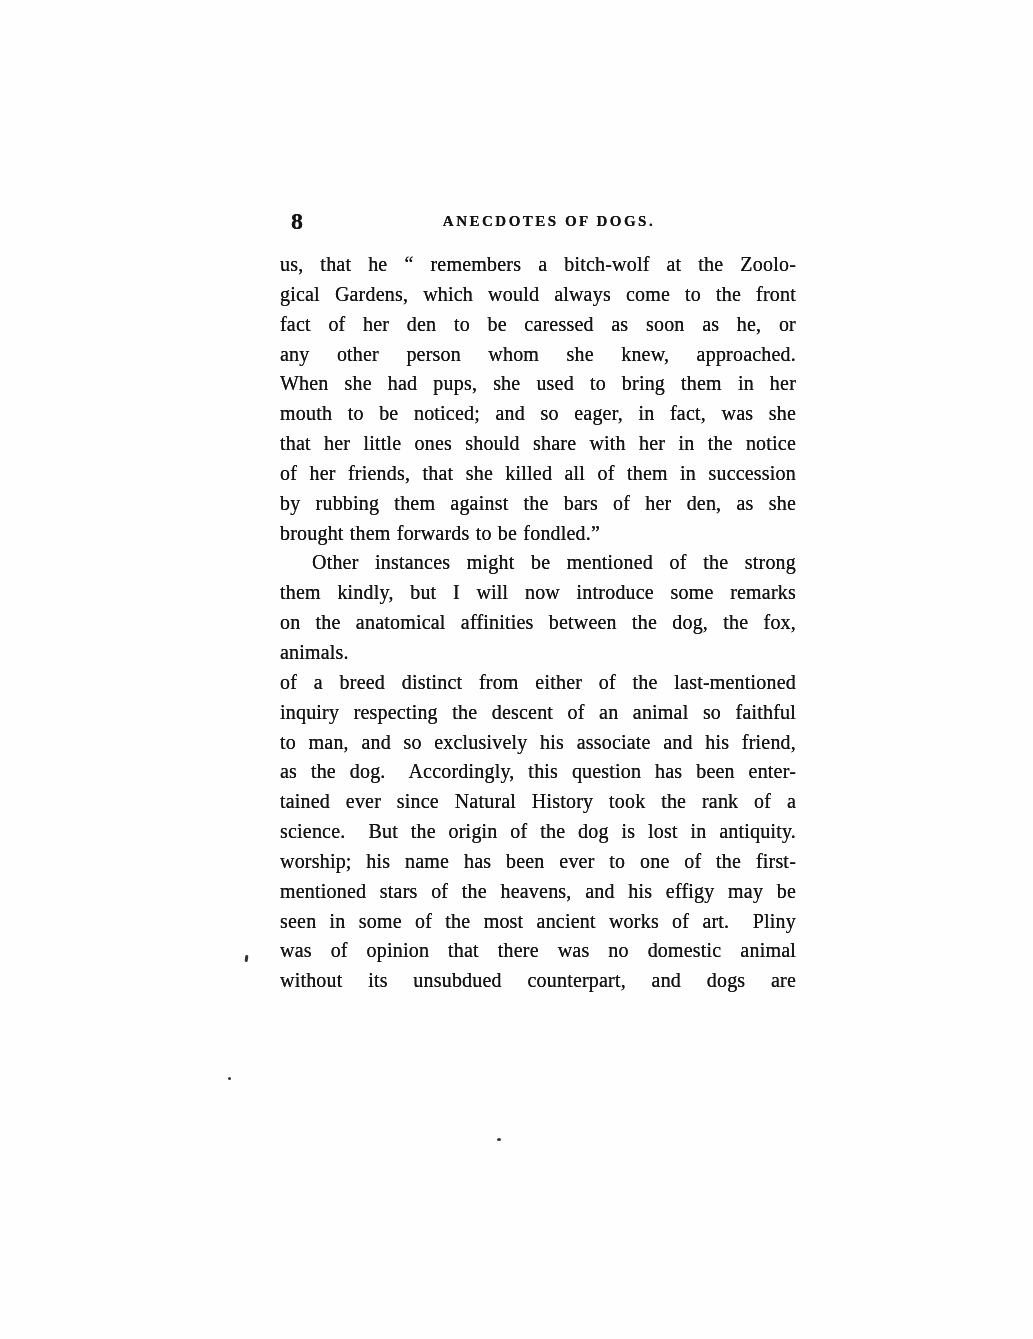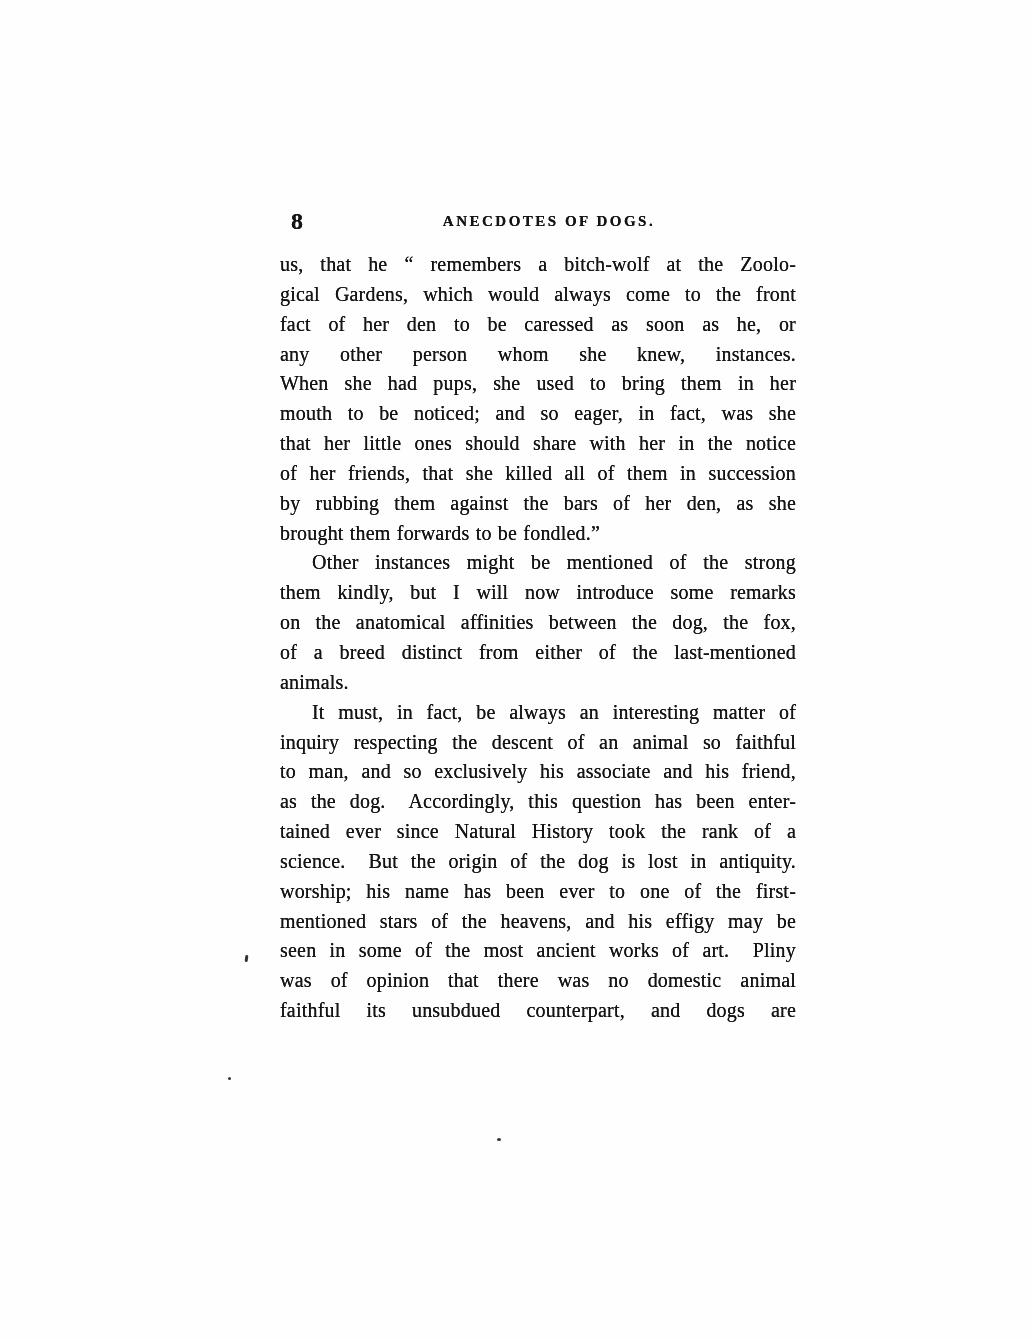--- a/index.html
+++ b/index.html
@@ -84,42 +84,41 @@
 
   <div class="header-row">
     <div class="page-number">8</div>
     <div class="running-header">ANECDOTES OF DOGS.</div>
   </div>
 
   <div class="text-block">
       <div class="line just">us, that he “ remembers a bitch-wolf at the Zoolo-</div>
       <div class="line just">gical Gardens, which would always come to the front</div>
       <div class="line just">fact of her den to be caressed as soon as he, or</div>
-      <div class="line just">any other person whom she knew, instances.</div>
+      <div class="line just">any other person whom she knew, approached.</div>
       <div class="line just">When she had pups, she used to bring them in her</div>
       <div class="line just">mouth to be noticed; and so eager, in fact, was she</div>
       <div class="line just">that her little ones should share with her in the notice</div>
       <div class="line just">of her friends, that she killed all of them in succession</div>
       <div class="line just">by rubbing them against the bars of her den, as she</div>
       <div class="line">brought them forwards to be fondled.”</div>
       <div class="line indent just">Other instances might be mentioned of the strong</div>
       <div class="line just">them kindly, but I will now introduce some remarks</div>
       <div class="line just">on the anatomical affinities between the dog, the fox,</div>
+      <div class="line">animals.</div>
       <div class="line just">of a breed distinct from either of the last-mentioned</div>
-      <div class="line">animals.</div>
-      <div class="line indent just">It must, in fact, be always an interesting matter of</div>
       <div class="line just">inquiry respecting the descent of an animal so faithful</div>
       <div class="line just">to man, and so exclusively his associate and his friend,</div>
       <div class="line just">as the dog.  Accordingly, this question has been enter-</div>
       <div class="line just">tained ever since Natural History took the rank of a</div>
       <div class="line just">science.  But the origin of the dog is lost in antiquity.</div>
       <div class="line just">worship; his name has been ever to one of the first-</div>
       <div class="line just">mentioned stars of the heavens, and his effigy may be</div>
       <div class="line just">seen in some of the most ancient works of art.  Pliny</div>
       <div class="line just">was of opinion that there was no domestic animal</div>
-      <div class="line just">faithful its unsubdued counterpart, and dogs are</div>
+      <div class="line just">without its unsubdued counterpart, and dogs are</div>
     </div>
 
   <div class="speck comma" style="left:245px; top:955px;"></div>
   <div class="speck" style="left:228px; top:1077px; width:3px; height:3px;"></div>
   <div class="speck" style="left:497px; top:1138px; width:4px; height:3px;"></div>
 
 </div>
 
 </body></html>

